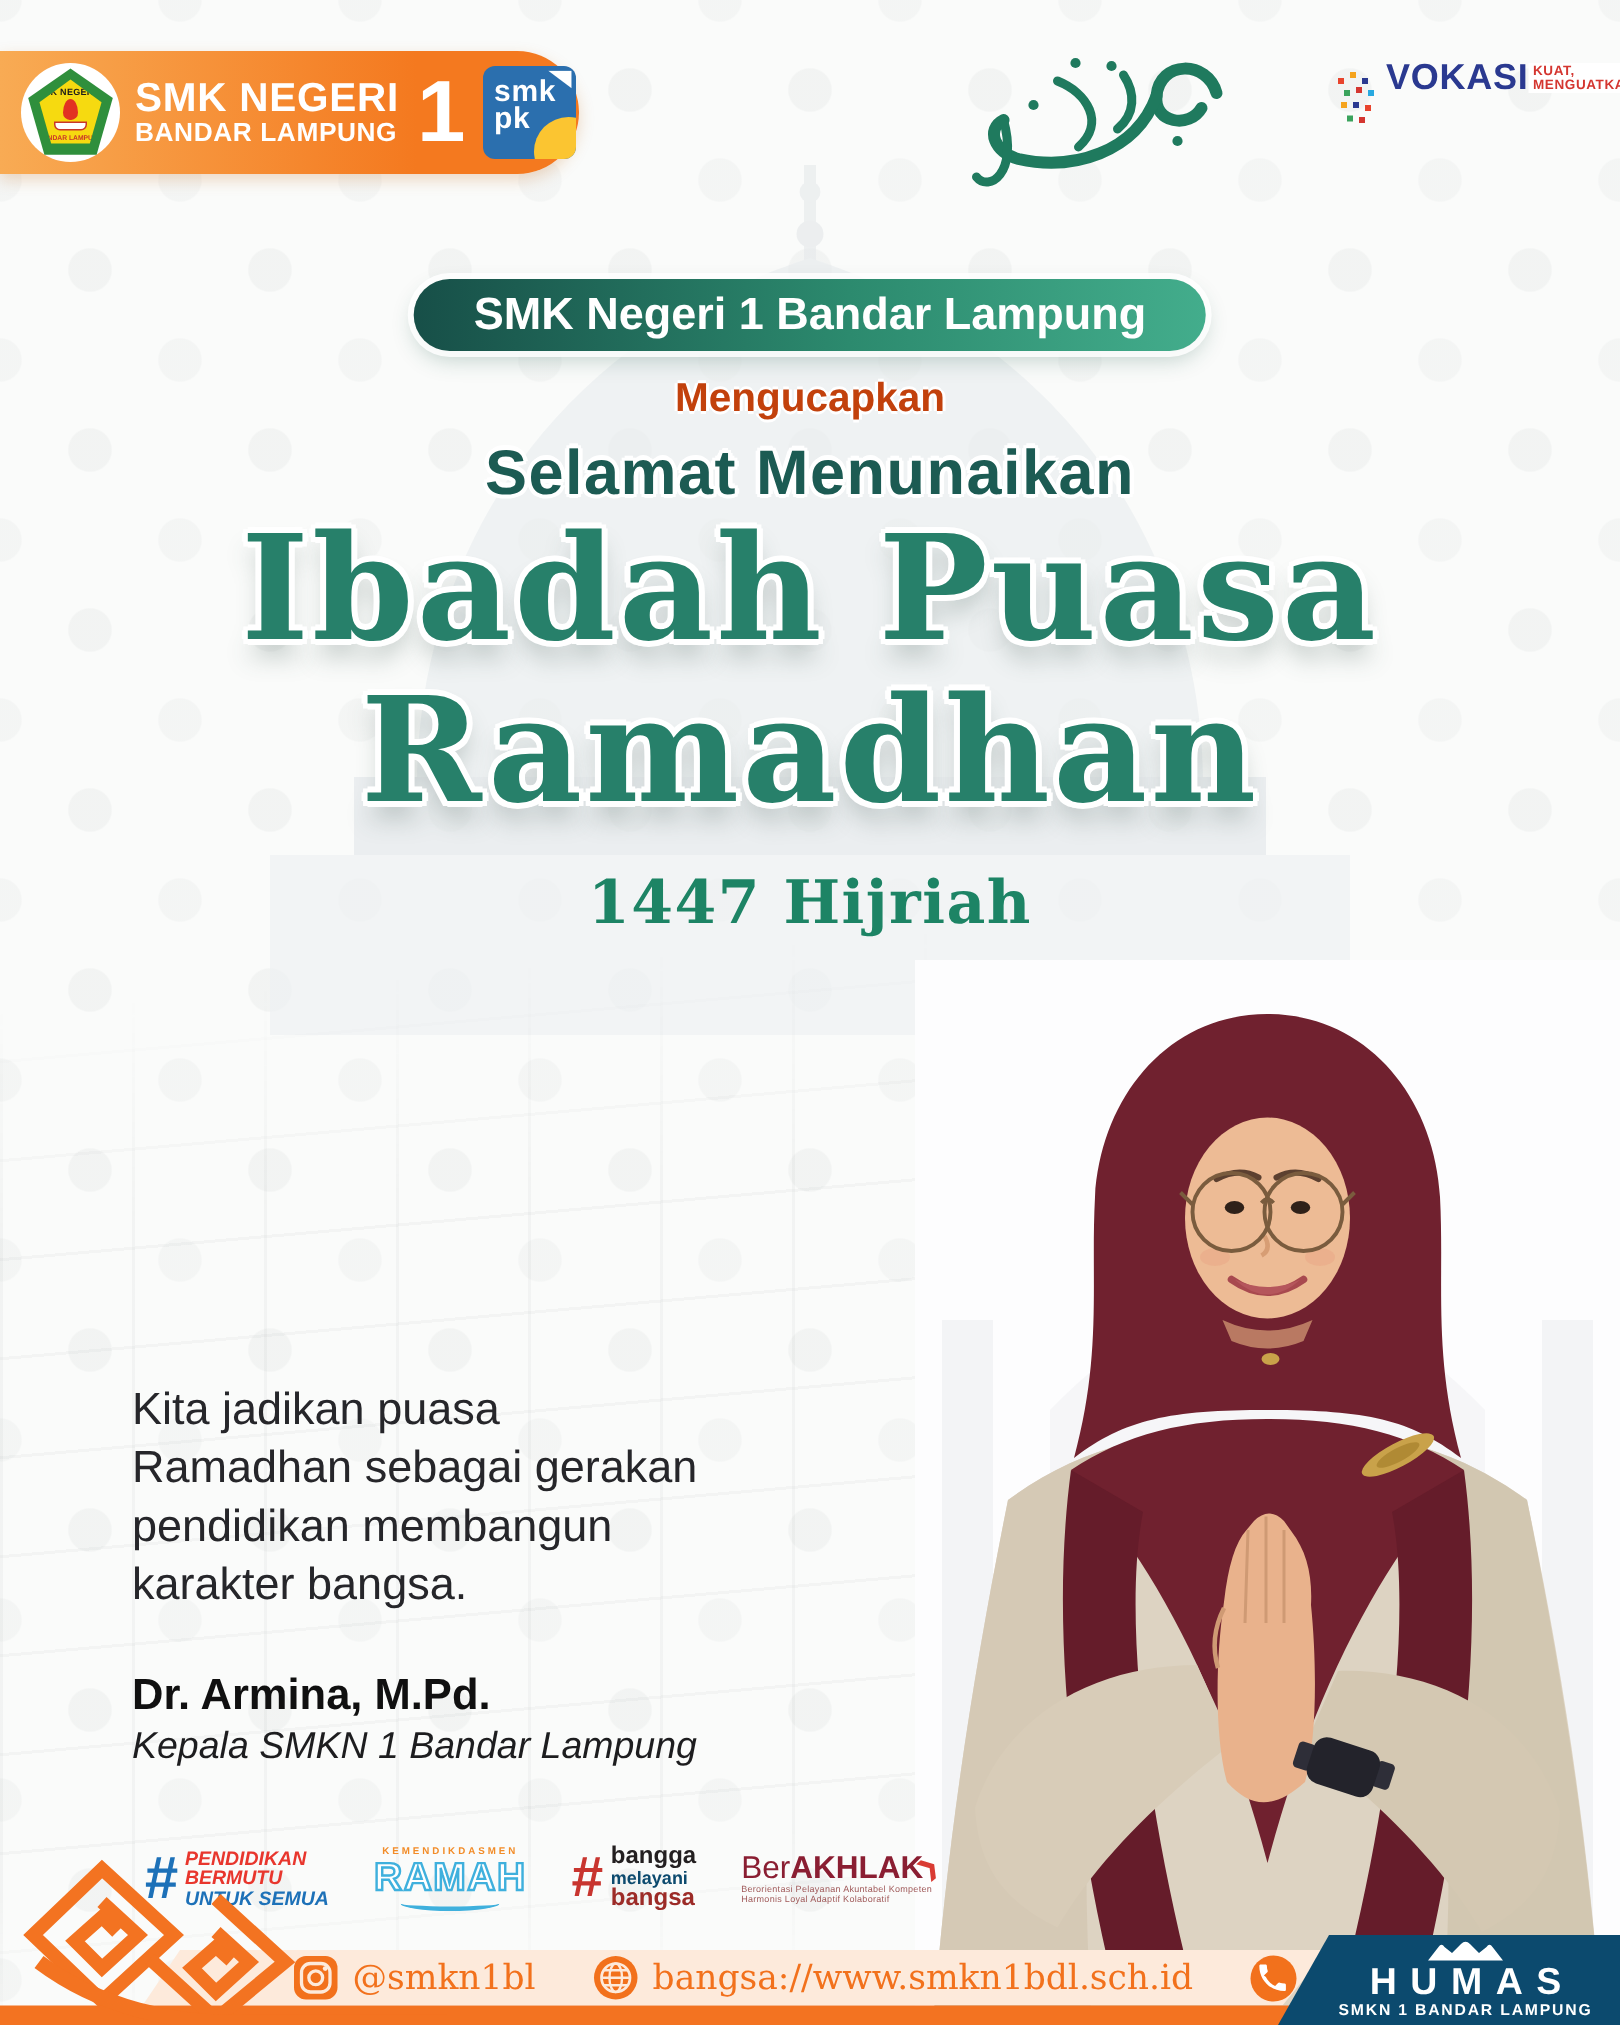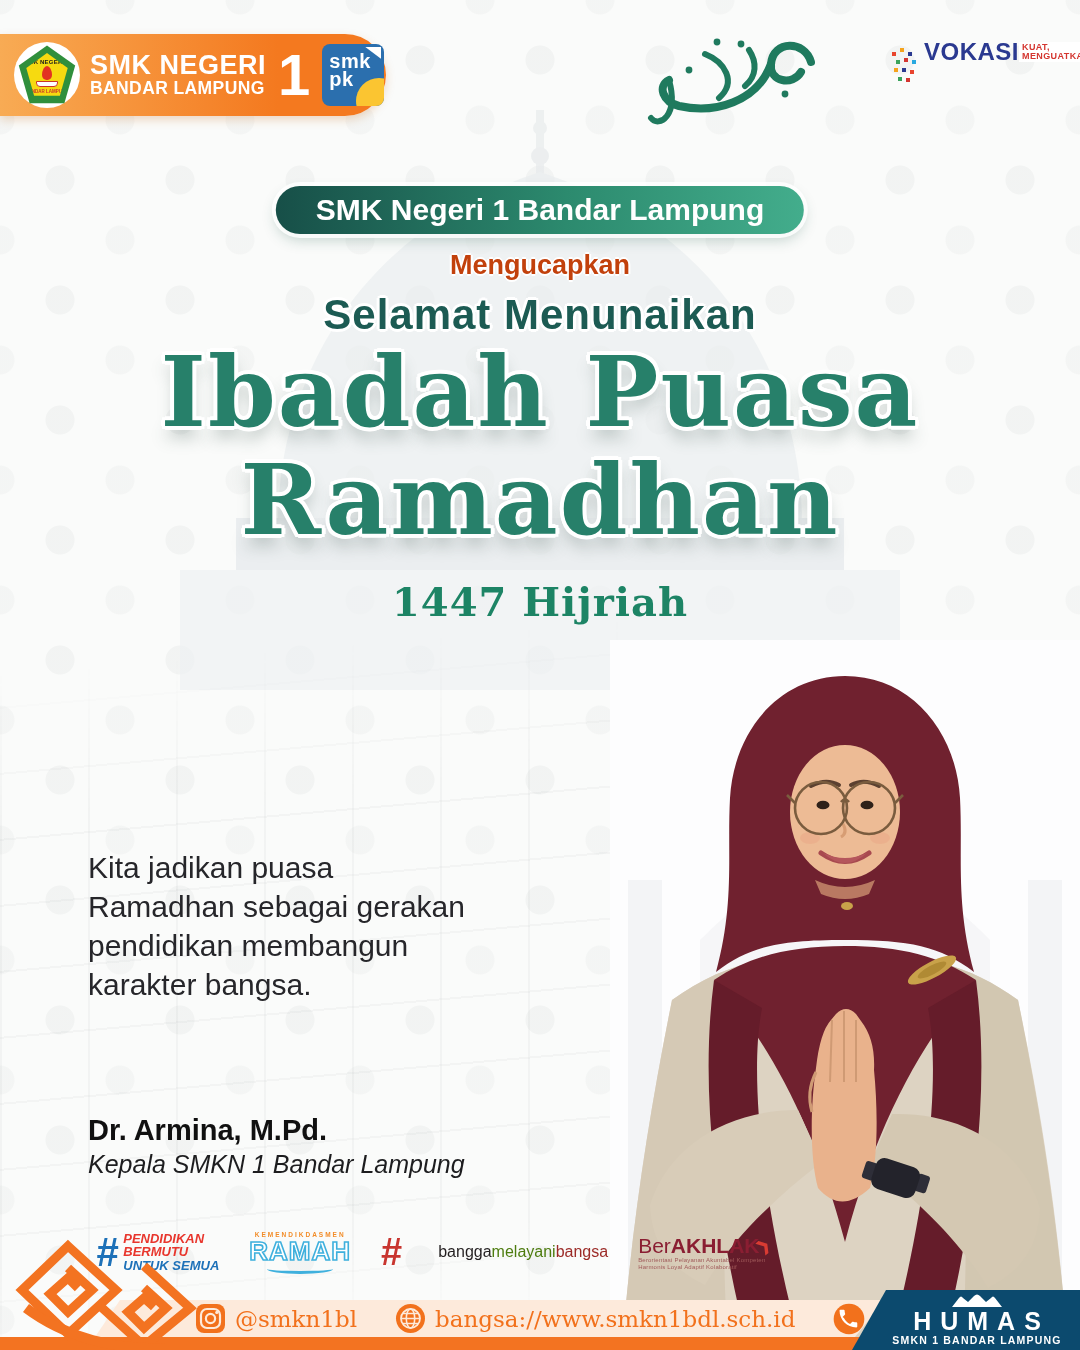--- a/index.html
+++ b/index.html
@@ -93,37 +93,37 @@
     position:absolute; top:578px; width:100%; text-align:center;
     font-family:"DejaVu Serif", serif; font-weight:bold;
     font-size:40px; color:#1d8465; letter-spacing:1px;
   }
 
   
   .photo{ position:absolute; left:610px; top:640px; width:470px; height:710px; }
   .photo svg{ display:block; width:100%; height:100%; }
 
   
-  .quote{ position:absolute; left:88px; top:848px; font-size:30px; color:#26262a; line-height:1.30; }
+  .quote{ position:absolute; left:88px; top:920px; font-size:30px; color:#26262a; line-height:1.30; }
   .sig-name{ position:absolute; left:88px; top:1114px; font-size:29px; font-weight:800; color:#101010; }
   .sig-role{ position:absolute; left:88px; top:1150px; font-size:25px; font-style:italic; color:#1d1d1f; }
 
   
   .logos-row{ position:absolute; left:96px; top:1222px; height:60px; display:flex; align-items:center; gap:30px; }
   .plogo{ display:flex; align-items:center; gap:5px; }
   .hash-blue{ font-size:40px; font-weight:900; font-style:italic; color:#1d71b8; line-height:.9; }
   .hash-red{ font-size:38px; font-weight:900; color:#c8352f; line-height:.9; }
   .pb-col{ display:flex; flex-direction:column; line-height:1.04; font-style:italic; font-weight:900; }
   .pb-col .r{ color:#e8362d; font-size:13px; } .pb-col .b{ color:#1d71b8; font-size:13px; }
   .ramah{ display:flex; flex-direction:column; align-items:center; }
   .ramah-top{ font-size:6.5px; font-weight:bold; color:#f28c28; letter-spacing:2px; }
   .ramah-main{ font-size:26px; font-weight:800; color:#fff; -webkit-text-stroke:1.6px #3fb0dd; letter-spacing:1px; line-height:1; }
   .ramah-swoosh{ width:66px; height:10px; border-bottom:3.5px solid #3fb0dd; border-radius:0 0 60% 60%; }
-  .bm-col{ display:flex; flex-direction:row; line-height:1.0; font-weight:400;margin-left:31px; }
-  .bm-col .d1{ color:#231f20; font-size:16px; } .bm-col .d2{ color:#4d7c0f; font-size:16px; } .bm-col .d3{ color:#9c2b27; font-size:16px; }
+  .bm-col{ display:flex; flex-direction:column; line-height:1.0; font-weight:700; }
+  .bm-col .d1{ color:#231f20; font-size:16px; } .bm-col .d2{ color:#0c4a6e; font-size:12px; } .bm-col .d3{ color:#9c2b27; font-size:16px; }
   .berakhlak{ display:flex; flex-direction:column; line-height:1.1; }
   .ba-main{ font-size:21px; color:#8a1e32; font-weight:800; }
   .ba-main .thin{ font-weight:400; }
   .ba-arrow{ color:#d93b33; font-weight:900; display:inline-block; transform:rotate(-40deg) translateY(-3px); font-size:15px; }
   .ba-sub{ font-size:6px; color:#a05a5a; letter-spacing:.2px; }
 
   
   .contact-bar{
     position:absolute; left:95px; top:1300px; width:790px; height:37px;
     clip-path:polygon(25px 0,100% 0,calc(100% - 30px) 100%,0 100%);

